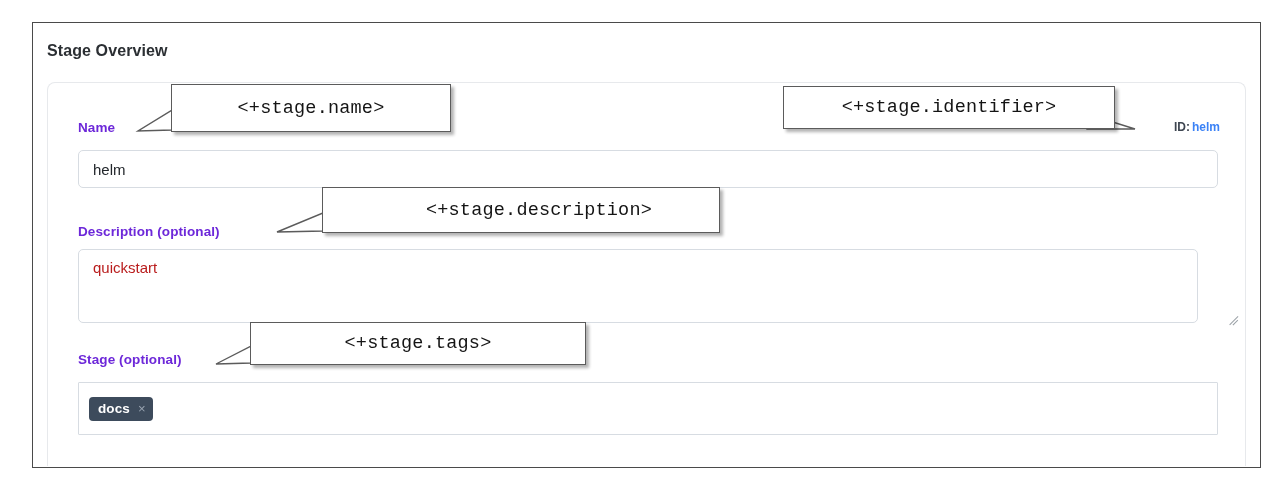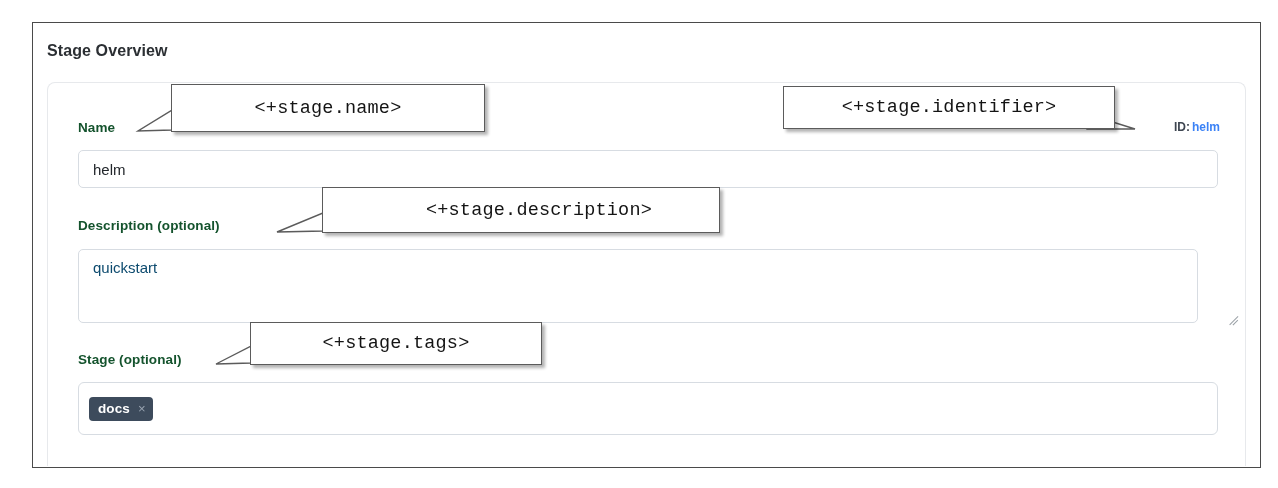--- a/index.html
+++ b/index.html
@@ -57,26 +57,26 @@
     border-bottom: none;
     border-radius: 8px 8px 0 0;
     box-sizing: border-box;
   }
 
   
   .field-label {
     position: absolute;
     font-size: 13.5px;
     font-weight: bold;
-    color: #14532d;
+    color: #6d28d9;
     white-space: nowrap;
     letter-spacing: 0.1px;
   }
   .label-name   { left: 78px;  top: 120px; }
-  .label-desc   { left: 78px;  top: 218px; }
+  .label-desc   { left: 78px;  top: 224px; }
   .label-tags   { left: 78px;  top: 352px; }
 
   
   .id-indicator {
     position: absolute;
     right: 58px;
     top: 120px;
     font-size: 12px;
     font-weight: bold;
     color: #3e4651;
@@ -113,21 +113,21 @@
     left: 78px;
     top: 249px;
     width: 1120px;
     height: 74px;
     box-sizing: border-box;
     border: 1px solid #d7dce2;
     border-radius: 5px;
     background: #ffffff;
     font-family: "Liberation Sans", sans-serif;
     font-size: 15px;
-    color: #0c4a6e;
+    color: #b91c1c;
     padding: 9px 14px;
     resize: none;
     outline: none;
     overflow: hidden;
   }
   
   .resize-grip {
     position: absolute;
     left: 1228px;
     top: 311px;
@@ -147,21 +147,21 @@
 
   
   .tags-field {
     position: absolute;
     left: 78px;
     top: 382px;
     width: 1140px;
     height: 53px;
     box-sizing: border-box;
     border: 1px solid #d7dce2;
-    border-radius: 6px;
+    border-radius: 1px;
     background: #ffffff;
     display: flex;
     align-items: center;
     padding: 0 10px;
   }
   .tag-chip {
     display: inline-flex;
     align-items: center;
     background: #3d4b5c;
     border-radius: 4px;
@@ -190,24 +190,24 @@
     font-family: "Liberation Mono", monospace;
     font-size: 18.5px;
     color: #141414;
     display: flex;
     align-items: center;
     justify-content: center;
     box-sizing: border-box;
     letter-spacing: 0.2px;
     z-index: 20;
   }
-  .callout-name       { left: 171px; top: 84px;  width: 314px; height: 48px; }
+  .callout-name       { left: 171px; top: 84px;  width: 280px; height: 48px; }
   .callout-identifier { left: 755px; top: 86px;  width: 332px; height: 43px; margin-left: 28px; }
   .callout-desc       { left: 322px; top: 187px; width: 398px; height: 46px; padding-left: 36px; }
-  .callout-tags       { left: 250px; top: 322px; width: 292px; height: 43px; text-align: right; }
+  .callout-tags       { left: 250px; top: 322px; width: 336px; height: 43px; text-align: right; }
 
   
   .tail-svg {
     position: absolute;
     z-index: 19;
     overflow: visible;
   }
   .tail-name       { left: 130px; top: 96px; }
   .tail-identifier { left: 1075px; top: 96px; }
   .tail-desc       { left: 268px; top: 198px; }

